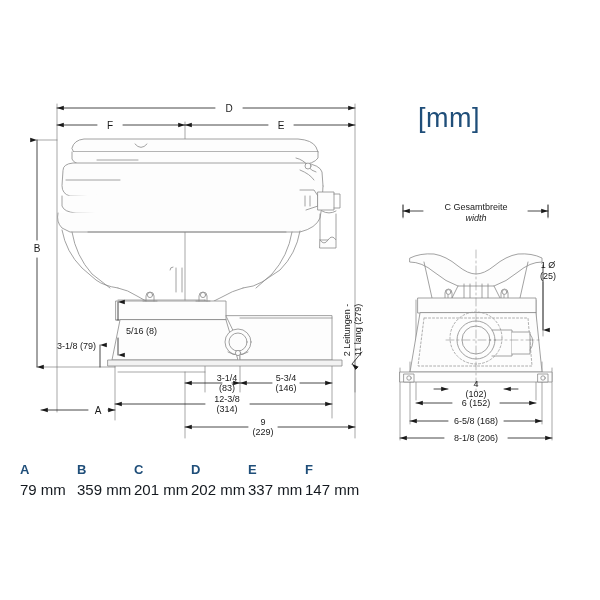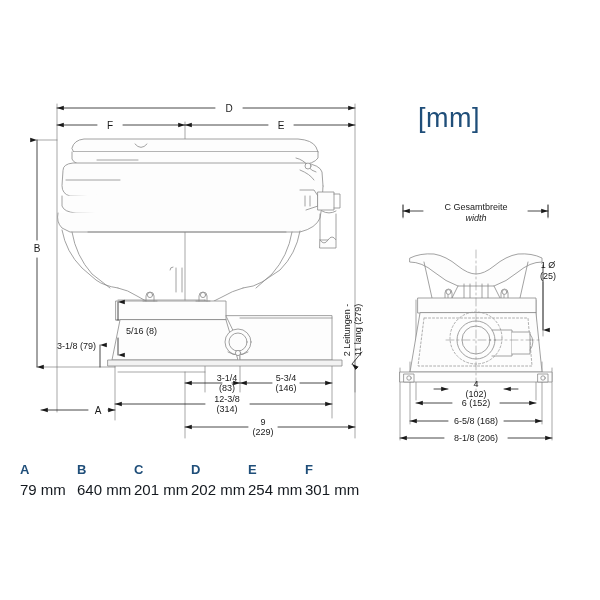--- a/index.html
+++ b/index.html
@@ -343,33 +343,33 @@
 
   <div class="mm-label">[mm]</div>
 
   <div class="legend">
     <div class="legend-col" style="left:20px;">
       <div class="legend-key">A</div>
       <div class="legend-val">79 mm</div>
     </div>
     <div class="legend-col" style="left:77px;">
       <div class="legend-key">B</div>
-      <div class="legend-val">640 mm</div>
+      <div class="legend-val">359 mm</div>
     </div>
     <div class="legend-col" style="left:134px;">
       <div class="legend-key">C</div>
       <div class="legend-val">201 mm</div>
     </div>
     <div class="legend-col" style="left:191px;">
       <div class="legend-key">D</div>
       <div class="legend-val">202 mm</div>
     </div>
     <div class="legend-col" style="left:248px;">
       <div class="legend-key">E</div>
-      <div class="legend-val">254 mm</div>
+      <div class="legend-val">337 mm</div>
     </div>
     <div class="legend-col" style="left:305px;">
       <div class="legend-key">F</div>
-      <div class="legend-val">301 mm</div>
+      <div class="legend-val">147 mm</div>
     </div>
   </div>
 
 </div>
 
 </body></html>

